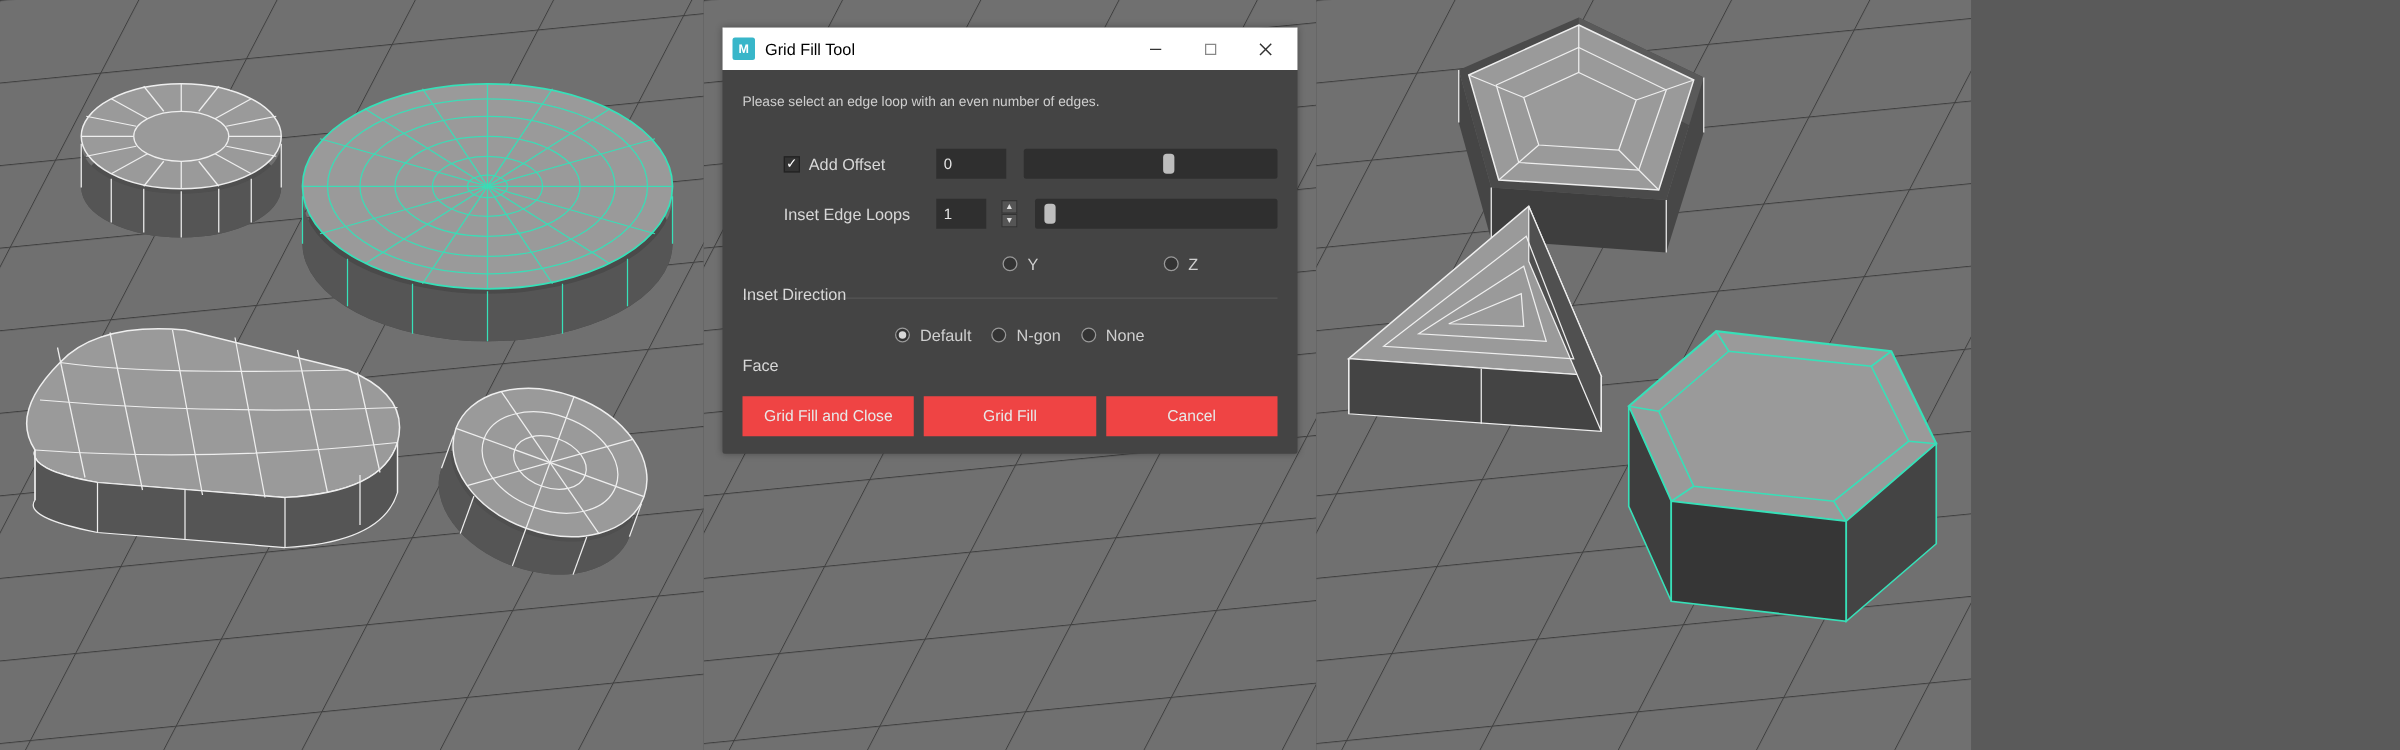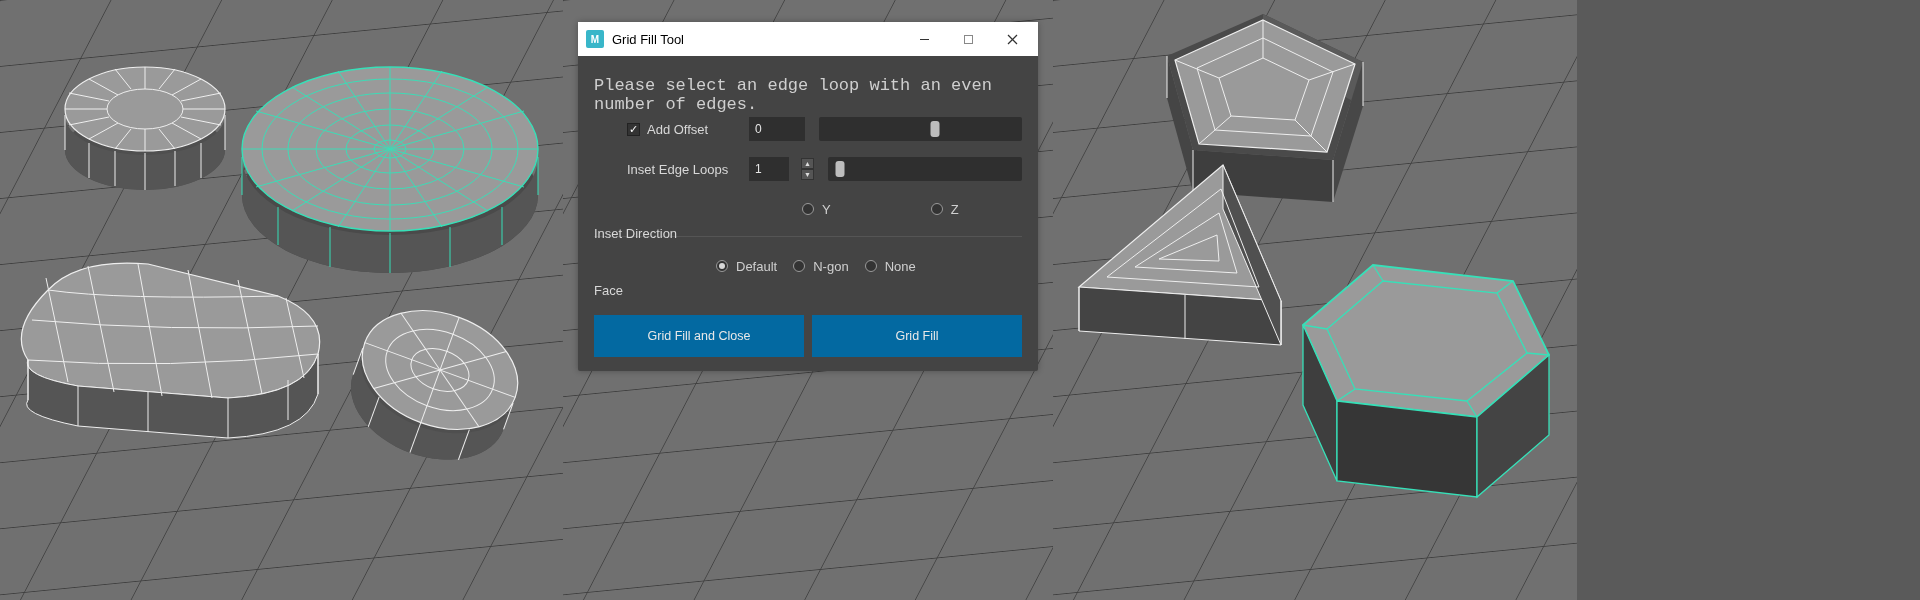--- a/index.html
+++ b/index.html
@@ -37,21 +37,21 @@
     margin-right: 8px;
     display: flex; align-items: center; justify-content: center;
     font-size: 10px; font-weight: bold; color: #fff;
   }
   .titlebar-title { font-size: 13px; color: #000; flex: 1; }
   .winbtns { display: flex; gap: 0; }
   .winbtn { width: 44px; height: 34px; display: flex; align-items: center; justify-content: center; cursor: pointer; color: #333; }
   .winbtn svg { width: 11px; height: 11px; }
 
   .dialog-body { padding: 20px 16px 14px 16px; }
-  .instruction { color: #cfcfcf; font-size: 17px; font-family: Liberation Mono, monospace; }
+  .instruction { color: #cfcfcf; margin-bottom: 28px; font-size: 11px; }
 
   .row { display: flex; align-items: center; height: 30px; margin-bottom: 10px; padding-left: 33px; }
   .label-col { width: 122px; display: flex; align-items: center; gap: 7px; }
   .checkbox {
     width: 13px; height: 13px;
     background: #333; border: 1px solid #222;
     display: flex; align-items: center; justify-content: center;
     cursor: pointer;
   }
   .checkbox.checked::after {
@@ -102,23 +102,23 @@
   .radio.selected::after {
     content: ""; width: 6px; height: 6px; border-radius: 50%;
     background: #d8d8d8;
   }
 
   .sep { height: 1px; background: #555; margin: 12px 0 14px 0; }
 
   .btnrow { display: flex; gap: 8px; margin-top: 34px; }
   .btn {
     flex: 1;
-    background: #0369a1;
+    background: #ef4444;
     color: #e8e8e8;
-    height: 42px;
+    height: 32px;
     display: flex; align-items: center; justify-content: center;
     font-size: 12.5px;
     cursor: pointer;
     border: none;
   }
 </style>
 </head>
 <body>
 
 <div class="panel panel-left">
@@ -337,20 +337,21 @@
           <div class="radio-opt">
             <div class="radio"></div>
             <span>None</span>
           </div>
         </div>
       </div>
 
       <div class="btnrow">
         <button class="btn">Grid Fill and Close</button>
         <button class="btn">Grid Fill</button>
+        <button class="btn">Cancel</button>
       </div>
     </div>
   </div>
 </div>
 
 <div class="panel panel-right">
   <svg class="viewport" viewBox="0 0 524 600">
     <rect width="524" height="600" fill="#707070"></rect>
     <rect width="524" height="600" fill="url(#gridL)"></rect>
 

